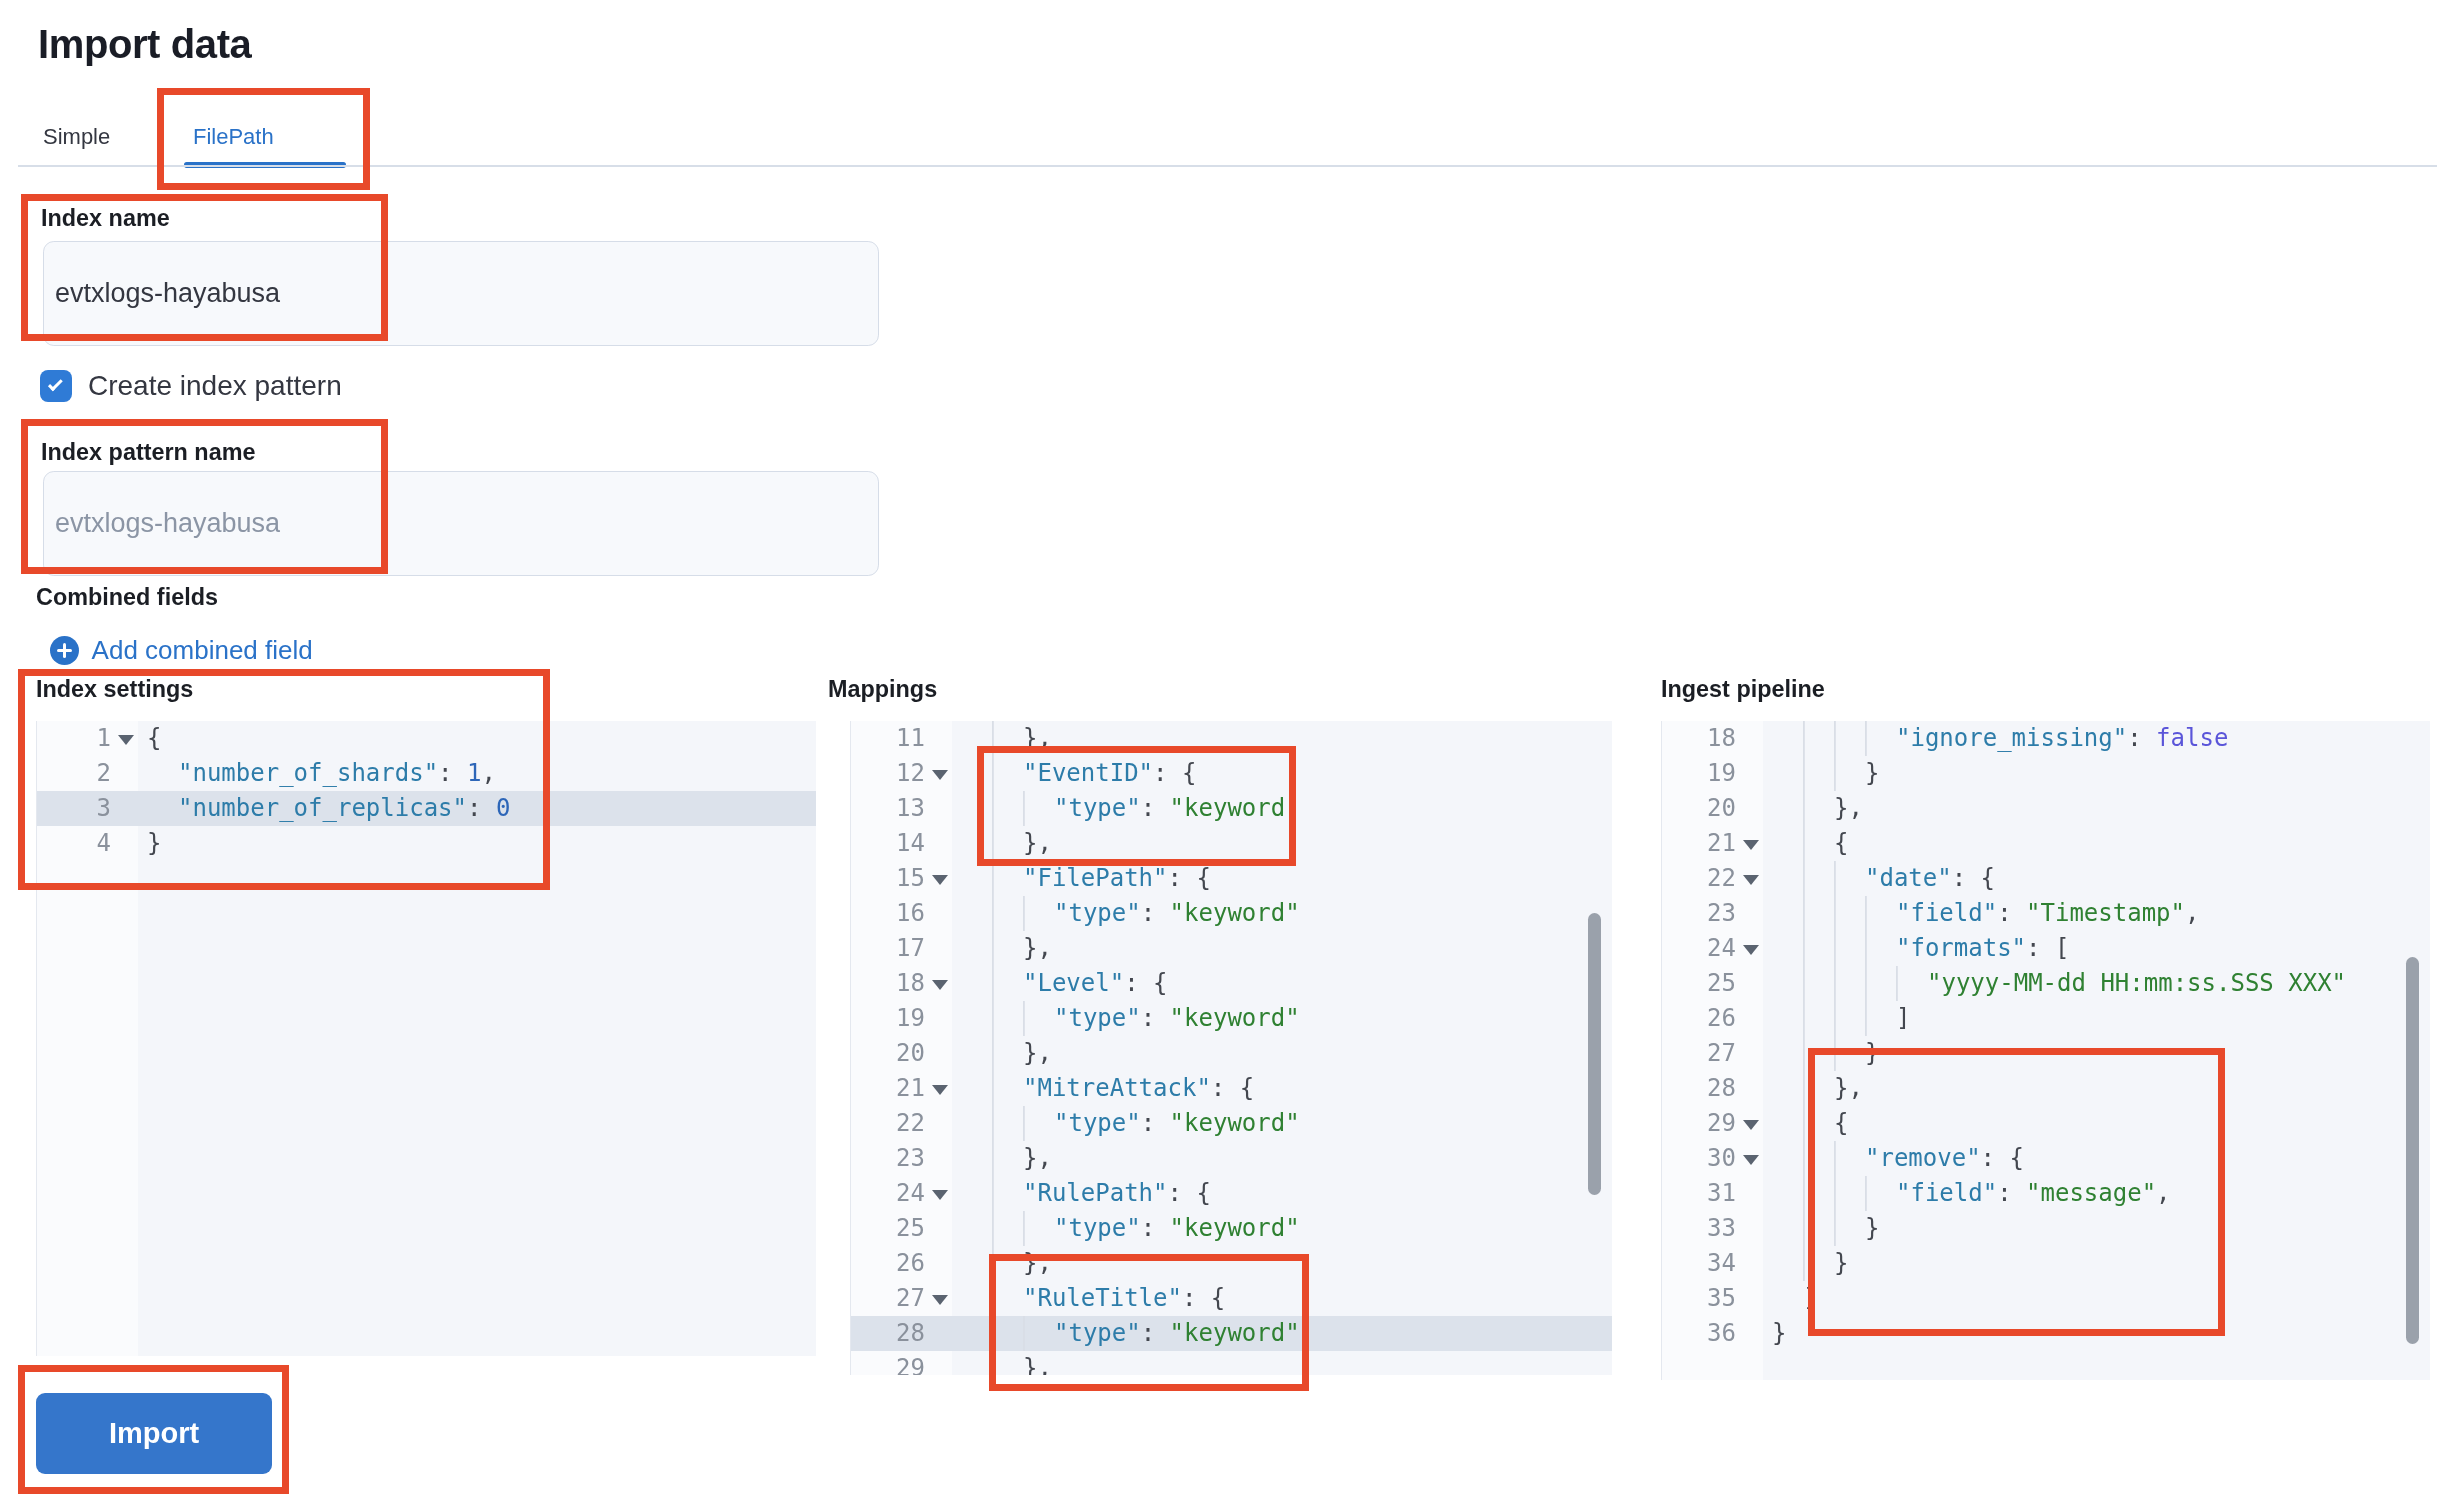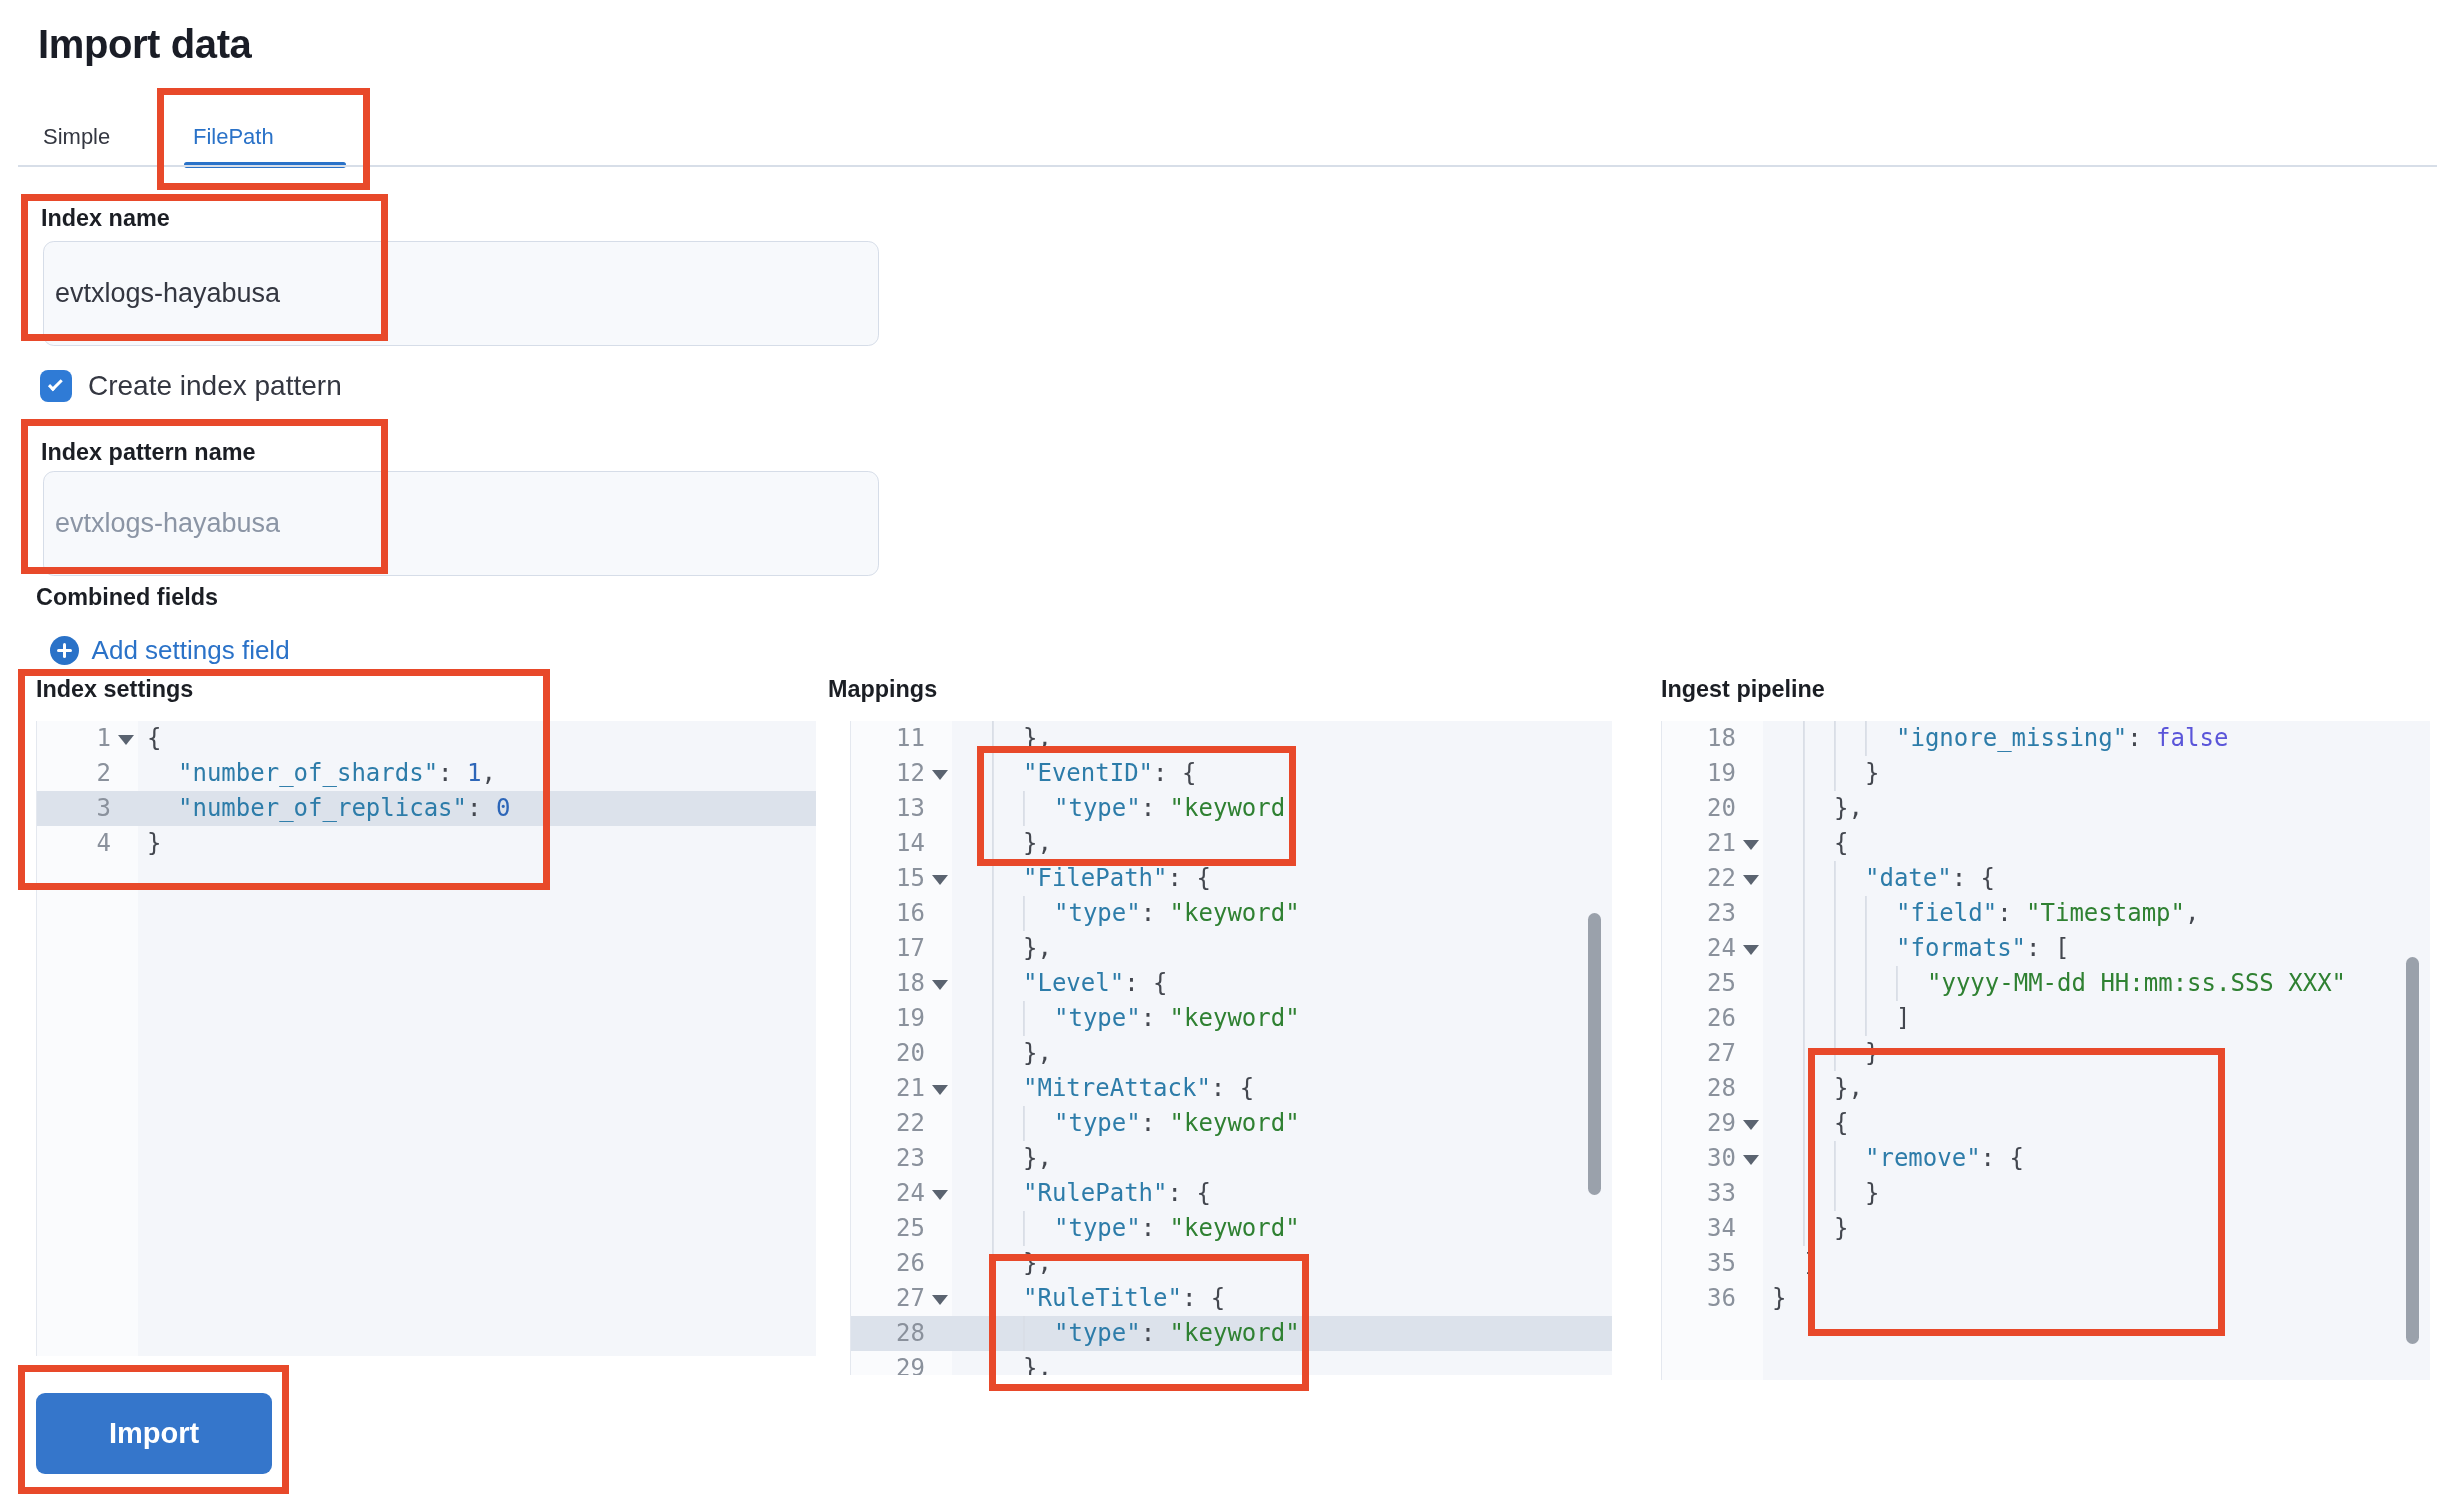--- a/index.html
+++ b/index.html
@@ -125,21 +125,21 @@
     <span class="checkbox-label">Create index pattern</span>
   </div>
 
   <label class="form-label lbl-index-pattern">Index pattern name</label>
   <input class="text-input input-index-pattern" type="text" placeholder="evtxlogs-hayabusa" style="">
 
   <div class="form-label lbl-combined">Combined fields</div>
 
   <div class="add-field-row">
     <span class="plus-icon"></span>
-    <span class="add-field-label">Add settings field</span>
+    <span class="add-field-label">Add combined field</span>
   </div>
 
   <div class="ed-label lbl-settings">Index settings</div>
   <div class="ed-label lbl-mappings">Mappings</div>
   <div class="ed-label lbl-ingest">Ingest pipeline</div>
 
   <div class="editor" id="ed-settings">
     <div class="gut-bg"></div>
     <div class="content-bg"></div>
     <div class="rows">
@@ -294,20 +294,24 @@
           <div class="gut">28</div>
           <div class="code"><span class="ind"></span><span class="ind"></span><span class="tk-p">},</span></div>
         </div>
         <div class="row">
           <div class="gut">29<span class="fold"></span></div>
           <div class="code"><span class="ind"></span><span class="ind"></span><span class="tk-p">{</span></div>
         </div>
         <div class="row">
           <div class="gut">30<span class="fold"></span></div>
           <div class="code"><span class="ind"></span><span class="ind"></span><span class="ind"></span><span class="tk-k">"remove"</span><span class="tk-p">: {</span></div>
+        </div>
+        <div class="row">
+          <div class="gut">31</div>
+          <div class="code"><span class="ind"></span><span class="ind"></span><span class="ind"></span><span class="ind"></span><span class="tk-k">"field"</span><span class="tk-p">: </span><span class="tk-s">"message"</span><span class="tk-p">,</span></div>
         </div>
         <div class="row">
           <div class="gut">33</div>
           <div class="code"><span class="ind"></span><span class="ind"></span><span class="ind"></span><span class="tk-p">}</span></div>
         </div>
         <div class="row">
           <div class="gut">34</div>
           <div class="code"><span class="ind"></span><span class="ind"></span><span class="tk-p">}</span></div>
         </div>
         <div class="row">

